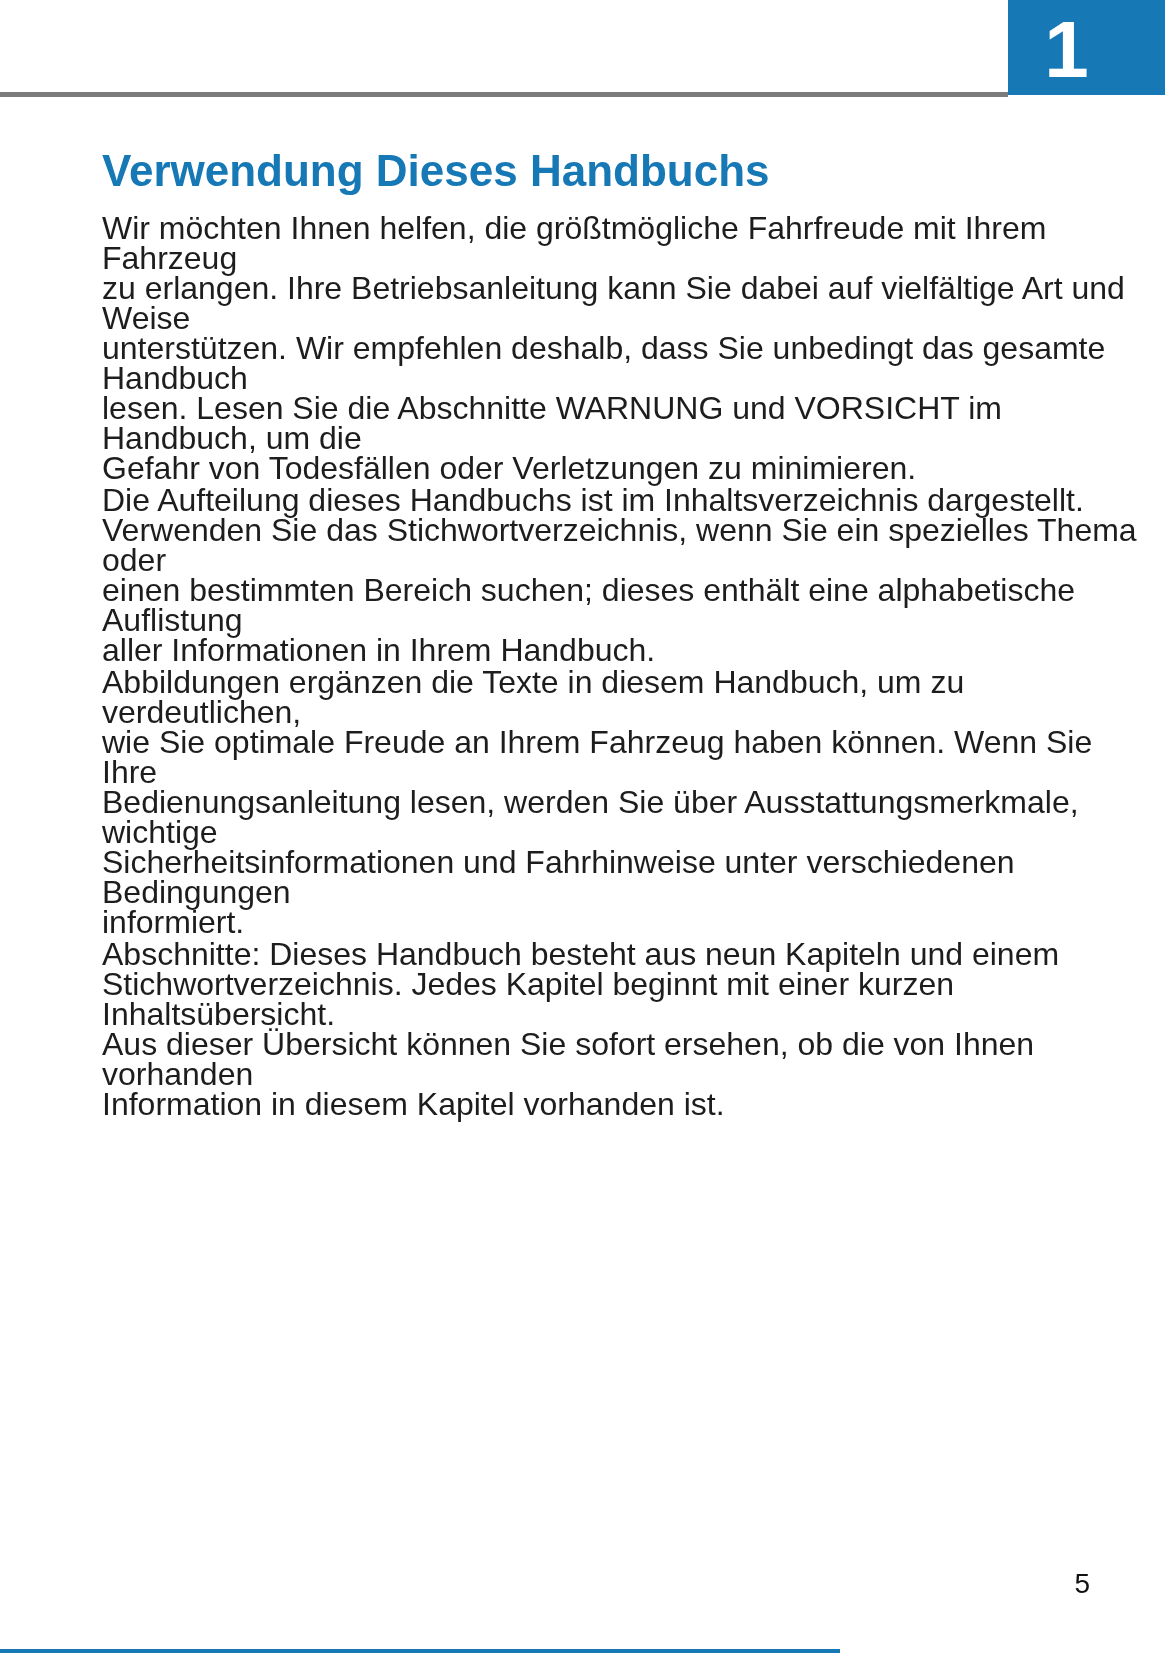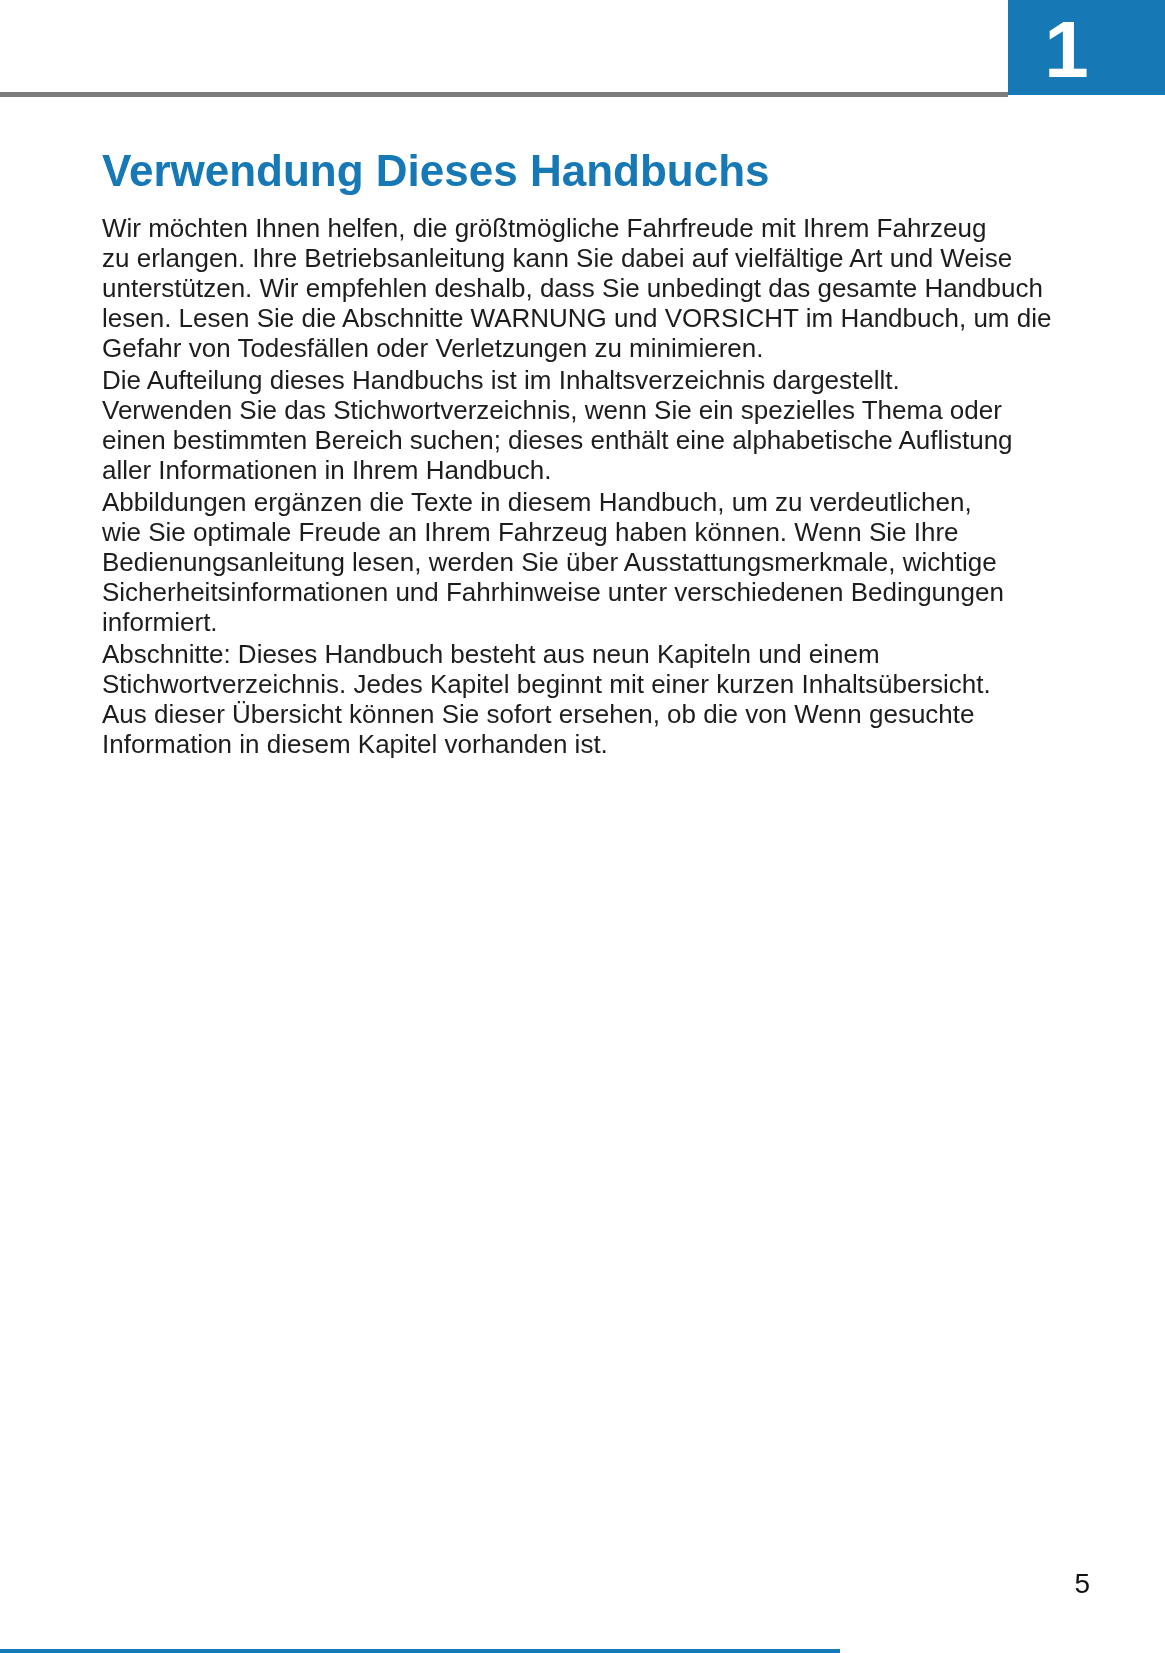--- a/index.html
+++ b/index.html
@@ -47,21 +47,21 @@
   }
   .content h1 {
     color: var(--accent-blue);
     font-size: 44px;
     line-height: 50px;
     font-weight: 700;
     margin-bottom: 17px;
   }
   .content p {
     color: var(--text-color);
-    font-size: 26px;
+    font-size: 32px;
     line-height: 30px;
     white-space: pre-line;
     margin-bottom: 2px;
   }
   .page-number {
     position: absolute;
     right: 75px; bottom: 55px;
     color: #111111;
     font-size: 28px;
     line-height: 28px;
@@ -95,21 +95,21 @@
 Verwenden Sie das Stichwortverzeichnis, wenn Sie ein spezielles Thema oder
 einen bestimmten Bereich suchen; dieses enthält eine alphabetische Auflistung
 aller Informationen in Ihrem Handbuch.</p>
     <p>Abbildungen ergänzen die Texte in diesem Handbuch, um zu verdeutlichen,
 wie Sie optimale Freude an Ihrem Fahrzeug haben können. Wenn Sie Ihre
 Bedienungsanleitung lesen, werden Sie über Ausstattungsmerkmale, wichtige
 Sicherheitsinformationen und Fahrhinweise unter verschiedenen Bedingungen
 informiert.</p>
     <p>Abschnitte: Dieses Handbuch besteht aus neun Kapiteln und einem
 Stichwortverzeichnis. Jedes Kapitel beginnt mit einer kurzen Inhaltsübersicht.
-Aus dieser Übersicht können Sie sofort ersehen, ob die von Wenn gesuchte
+Aus dieser Übersicht können Sie sofort ersehen, ob die von Ihnen vorhanden
 Information in diesem Kapitel vorhanden ist.</p>
   </div>
 
   <div class="page-number">5</div>
 
   <div class="bottom-rule"></div>
 
 </div>
 
 </body></html>

